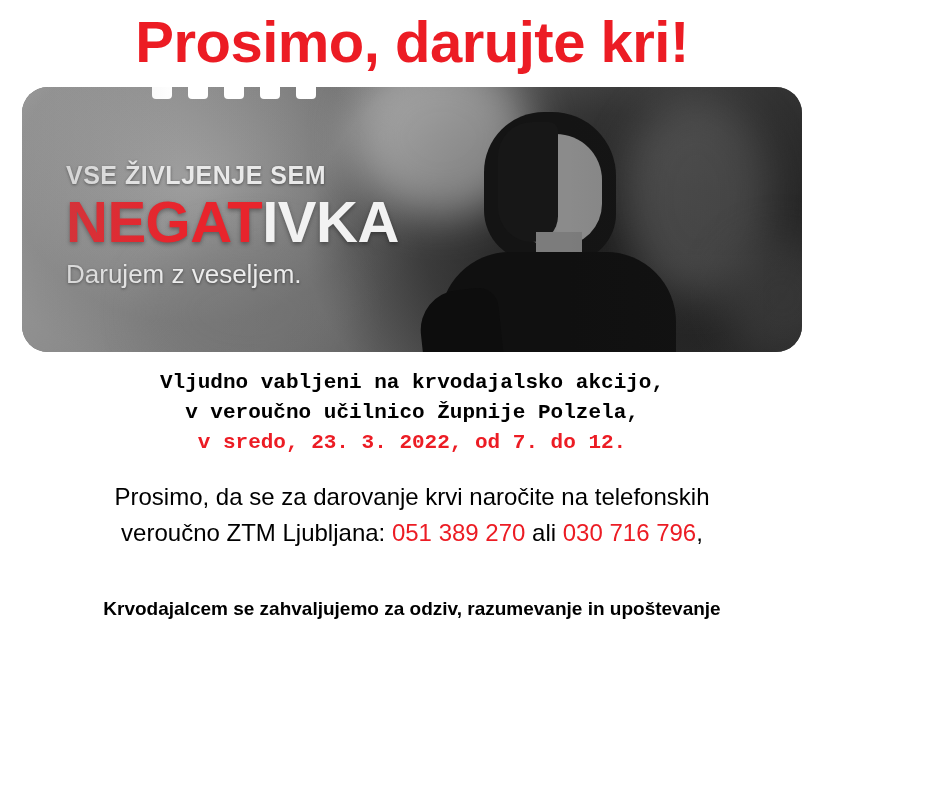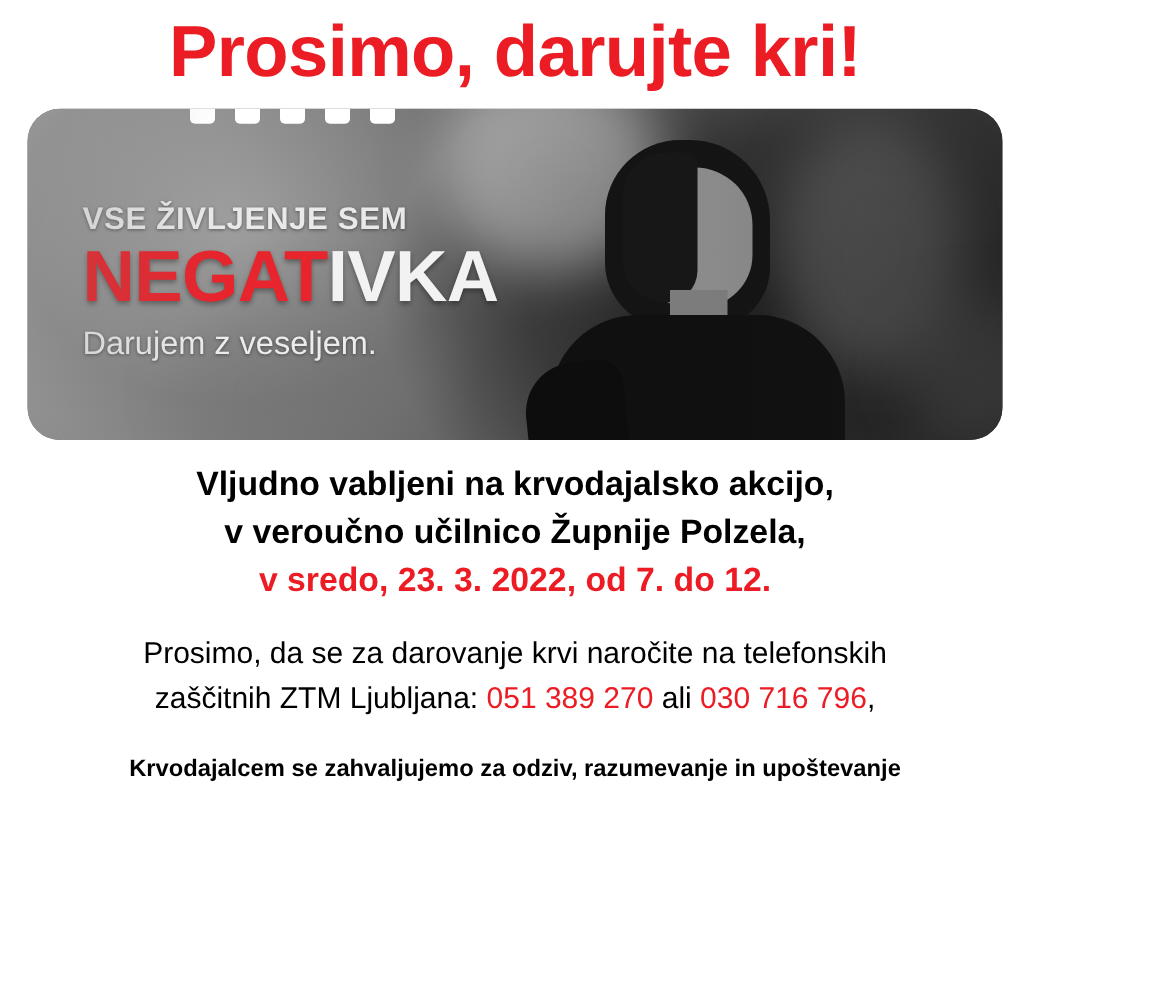--- a/index.html
+++ b/index.html
@@ -192,43 +192,44 @@
     position: absolute;
     inset: 0;
     background: linear-gradient(90deg, rgba(120,120,120,0.25) 0%, rgba(120,120,120,0) 20%, rgba(0,0,0,0) 70%, rgba(30,30,30,0.25) 100%);
     pointer-events: none;
   }
 
   
   .invite {
     margin-top: 16px;
     text-align: center;
-    font-size: 27px;
+    font-size: 21px;
     font-weight: bold;
     line-height: 1.42;
+    font-family: Liberation Mono, monospace;
   }
   .invite .red { color: #ec1c24; }
 
   
   .instructions {
     margin-top: 22px;
     text-align: center;
     font-size: 24px;
     font-weight: normal;
     line-height: 1.5;
     width: 940px;
   }
   .instructions .red { color: #ec1c24; text-align: center; }
   .instructions .line {
     white-space: nowrap;
   }
 
   
   .thanks {
-    margin-top: 25px;
+    margin-top: 44px;
     text-align: center;
     font-size: 19px;
     font-weight: bold;
     line-height: 1.45;
   }
 </style>
 </head>
 <body>
 
 <div class="poster">
@@ -273,21 +274,21 @@
 
   <div class="invite">
     <div>Vljudno vabljeni na krvodajalsko akcijo,</div>
     <div>v veroučno učilnico Župnije Polzela,</div>
     <div class="red">v sredo, 23. 3. 2022, od 7. do 12.</div>
   </div>
 
   <div class="instructions">
     <div class="line">Prosimo, da se za darovanje krvi naročite na telefonskih</div>
     <div class="line">
-      <span>zaščitnih ZTM Ljubljana:</span>
+      <span>veroučno ZTM Ljubljana:</span>
       <span class="red">051 389 270</span>
       <span>ali</span>
       <span class="red">030 716 796</span><span>,</span>
     </div>
   </div>
 
   <div class="thanks">
     <div>Krvodajalcem se zahvaljujemo za odziv, razumevanje in upoštevanje</div>
   </div>
 

